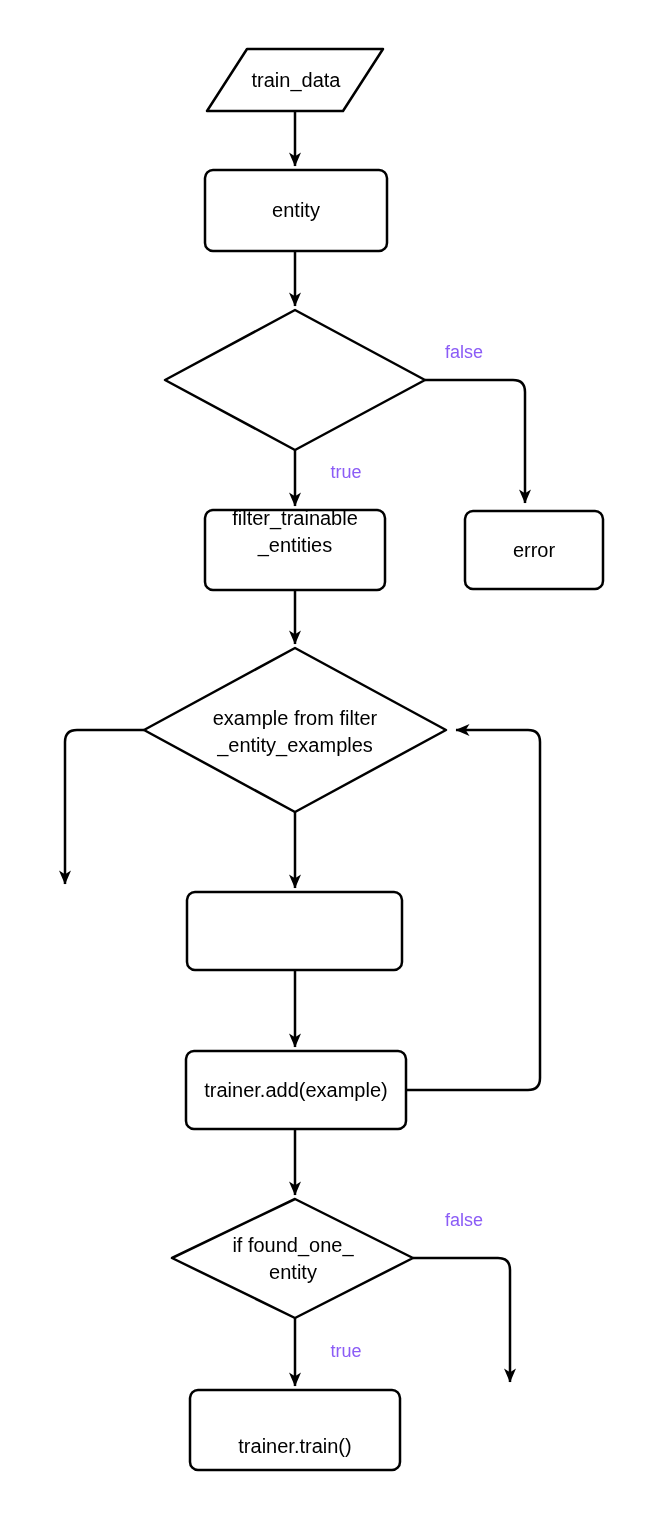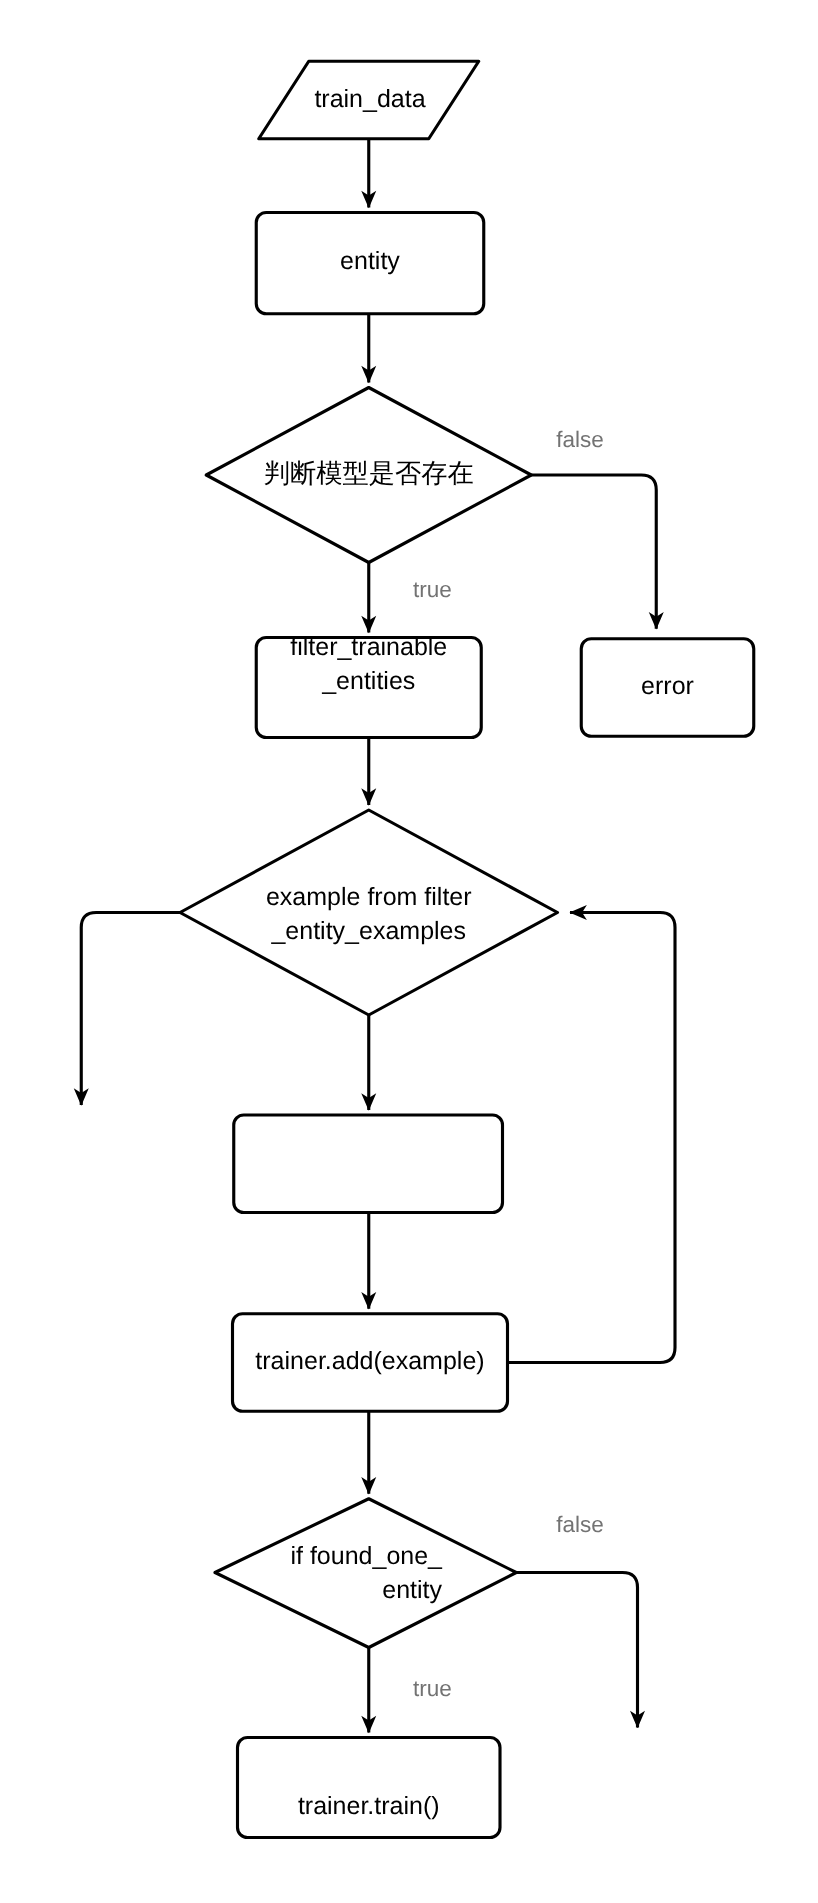--- a/index.html
+++ b/index.html
@@ -41,21 +41,21 @@
     line-height: 1.35;
     color: #000000;
   }
   .label.cjk {
     font-size: 21px;
   }
   .edge-label {
     position: absolute;
     transform: translate(-50%, -50%);
     font-size: 18px;
-    color: #737373;
+    color: #8b5cf6;
     text-align: center;
   }
 </style>
 </head>
 <body>
 
 <div class="canvas">
 
   <svg width="654" height="1522" viewBox="0 0 654 1522">
     <defs>
@@ -84,28 +84,27 @@
     <rect class="shape" x="465" y="511" width="138" height="78" rx="8"></rect>
     <path class="shape" d="M 295 648 L 446 730 L 295 812 L 144 730 Z"></path>
     <rect class="shape" x="187" y="892" width="215" height="78" rx="8"></rect>
     <rect class="shape" x="186" y="1051" width="220" height="78" rx="8"></rect>
     <path class="shape" d="M 295 1199 L 413 1258 L 295 1318 L 172 1258 Z"></path>
     <rect class="shape" x="190" y="1390" width="210" height="80" rx="8"></rect>
   </svg>
 
   <div class="label" style="left:296px; top:80px;">train_data</div>
   <div class="label" style="left:296px; top:210px;">entity</div>
-  <div class="label cjk" style="left:295px; top:380px;">判断模型是否存在</div>
   <div class="label" style="left:295px; top:532px;">filter_trainable
 _entities</div>
   <div class="label" style="left:534px; top:550px;">error</div>
   <div class="label" style="left:295px; top:732px;">example from filter
 _entity_examples</div>
   <div class="label" style="left:296px; top:1090px;">trainer.add(example)</div>
-  <div class="label" style="left:293px; top:1259px;text-align:right;">if found_one_
+  <div class="label" style="left:293px; top:1259px;">if found_one_
 entity</div>
   <div class="label" style="left:295px; top:1430px;margin-top:16px;">trainer.train()</div>
 
   <div class="edge-label" style="left:464px; top:352px;">false</div>
   <div class="edge-label" style="left:346px; top:472px;">true</div>
   <div class="edge-label" style="left:464px; top:1220px;">false</div>
   <div class="edge-label" style="left:346px; top:1351px;">true</div>
 
 </div>
 

